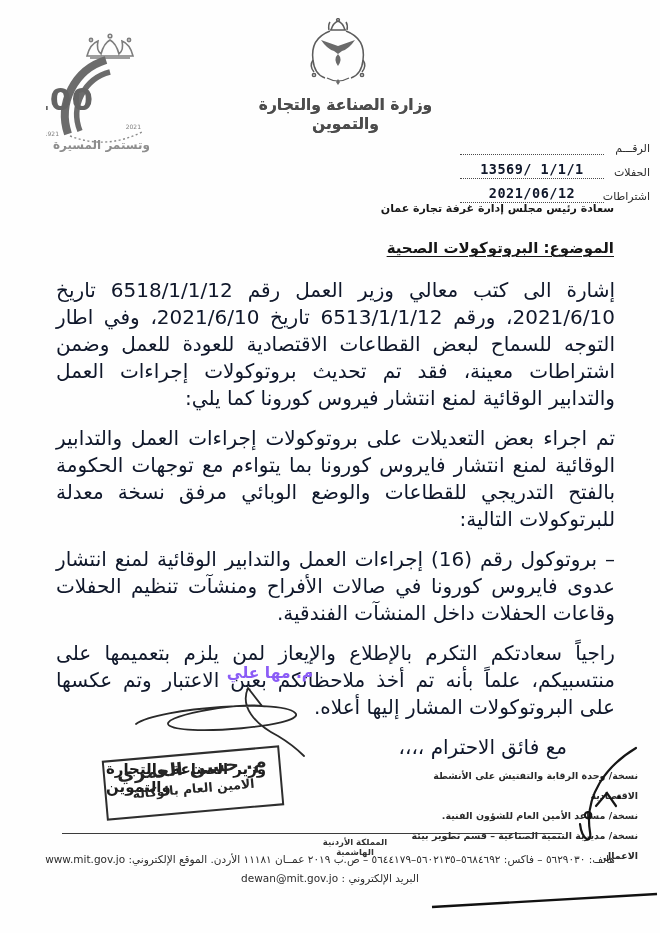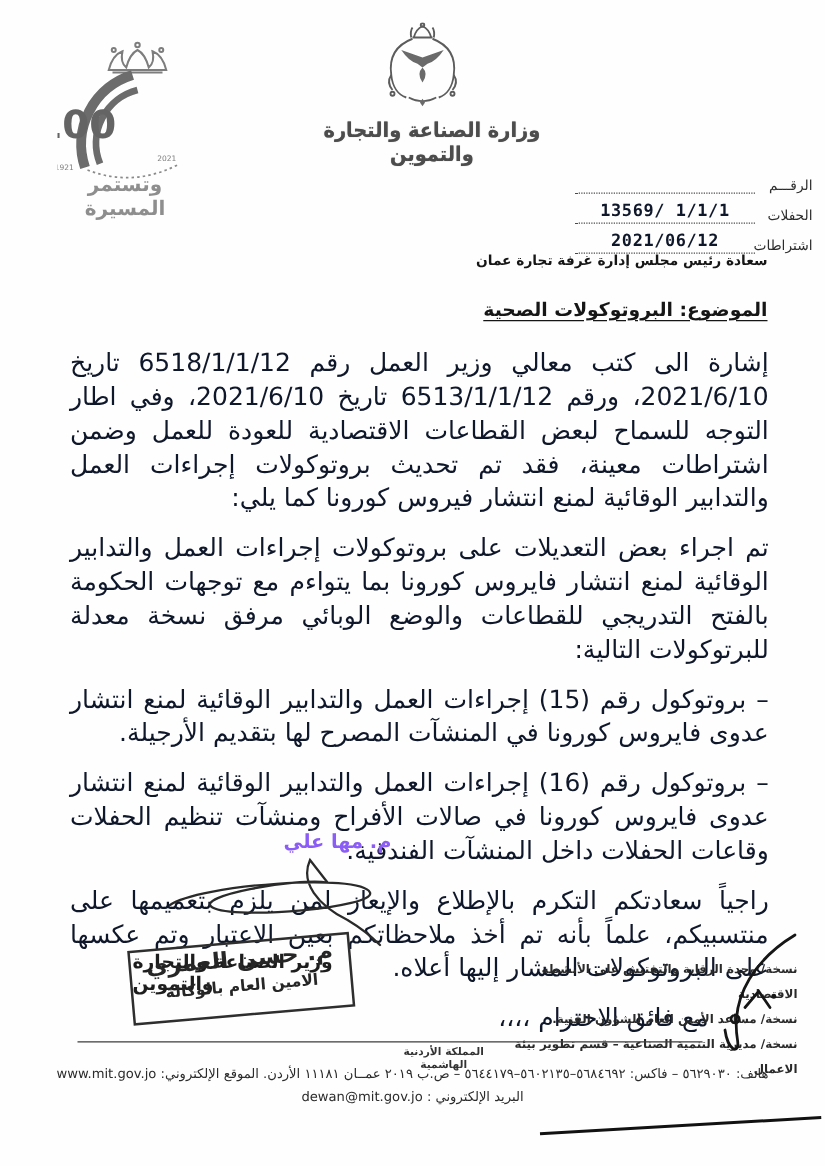--- a/index.html
+++ b/index.html
@@ -4,22 +4,22 @@
 <style>
   html,body{margin:0;padding:0;background:#e8e8e8;}
   .page{
     position:relative;width:660px;height:933px;margin:0 auto;
     background:#fefefe;overflow:hidden;
     font-family:"DejaVu Sans",sans-serif;color:#1e1e1e;direction:rtl;
   }
   
   .logo100{position:absolute;left:46px;top:30px;width:118px;height:118px;}
   .logo100 svg{width:100%;height:100%;}
-  .slogan{position:absolute;left:50px;top:138px;width:100px;text-align:center;
-    font-size:16px;font-weight:bold;color:#8e8e8e;letter-spacing:1px;}
+  .slogan{position:absolute;left:50px;top:138px;width:100px;text-align:right;
+    font-size:12px;font-weight:bold;color:#8e8e8e;letter-spacing:1px;}
   .crest{position:absolute;left:303px;top:18px;width:70px;height:76px;}
   .crest svg{width:100%;height:100%;}
   .ministry-name{position:absolute;left:258px;top:96px;width:175px;text-align:center;
     font-size:15.5px;font-weight:bold;color:#4c4c4c;transform:scaleY(1.05);
     text-shadow:0 0 .6px #6a6a6a;}
   
   .refblock{position:absolute;right:10px;top:138px;width:190px;}
   .refrow{display:flex;direction:rtl;align-items:flex-end;margin-bottom:7px;}
   .reflabel{font-size:11px;color:#2c2c2c;width:46px;flex:none;}
   .refval{flex:1;border-bottom:1.6px dotted #4a4a4a;text-align:center;
@@ -120,21 +120,20 @@
       <span class="refval">2021/06/12</span>
     </div>
   </div>
 
   <div class="addressee">سعادة رئيس مجلس إدارة غرفة تجارة عمان</div>
   <div class="subject">الموضوع: البروتوكولات الصحية</div>
 
   <div class="bodytext">
     <p>إشارة الى كتب معالي وزير العمل رقم 6518/1/1/12 تاريخ 2021/6/10، ورقم 6513/1/1/12 تاريخ 2021/6/10، وفي اطار التوجه للسماح لبعض القطاعات الاقتصادية للعودة للعمل وضمن اشتراطات معينة، فقد تم تحديث بروتوكولات إجراءات العمل والتدابير الوقائية لمنع انتشار فيروس كورونا كما يلي:</p>
     <p>تم اجراء بعض التعديلات على بروتوكولات إجراءات العمل والتدابير الوقائية لمنع انتشار فايروس كورونا بما يتواءم مع توجهات الحكومة بالفتح التدريجي للقطاعات والوضع الوبائي مرفق نسخة معدلة للبرتوكولات التالية:</p>
-    <p>– بروتوكول رقم (15) إجراءات العمل والتدابير الوقائية لمنع انتشار عدوى فايروس كورونا في المنشآت المصرح لها بتقديم الأرجيلة.</p>
     <p>– بروتوكول رقم (16) إجراءات العمل والتدابير الوقائية لمنع انتشار عدوى فايروس كورونا في صالات الأفراح ومنشآت تنظيم الحفلات وقاعات الحفلات داخل المنشآت الفندقية.</p>
     <p>راجياً سعادتكم التكرم بالإطلاع والإيعاز لمن يلزم بتعميمها على منتسبيكم، علماً بأنه تم أخذ ملاحظاتكم بعين الاعتبار وتم عكسها على البروتوكولات المشار إليها أعلاه.</p>
     <p class="closing">مع فائق الاحترام ،،،،</p>
   </div>
 
   <div class="sig-name">م. مها علي</div>
   <div class="sig-svg">
     <svg viewBox="0 0 195 74" fill="none" stroke="#2a2a2a" stroke-width="1.8" stroke-linecap="round">
       <path d="M8,40 C30,24 160,14 168,30 C173,42 60,52 42,42 C26,33 110,18 134,22 L120,4 C112,22 126,40 150,52 C160,58 170,66 176,72"></path>
     </svg>

